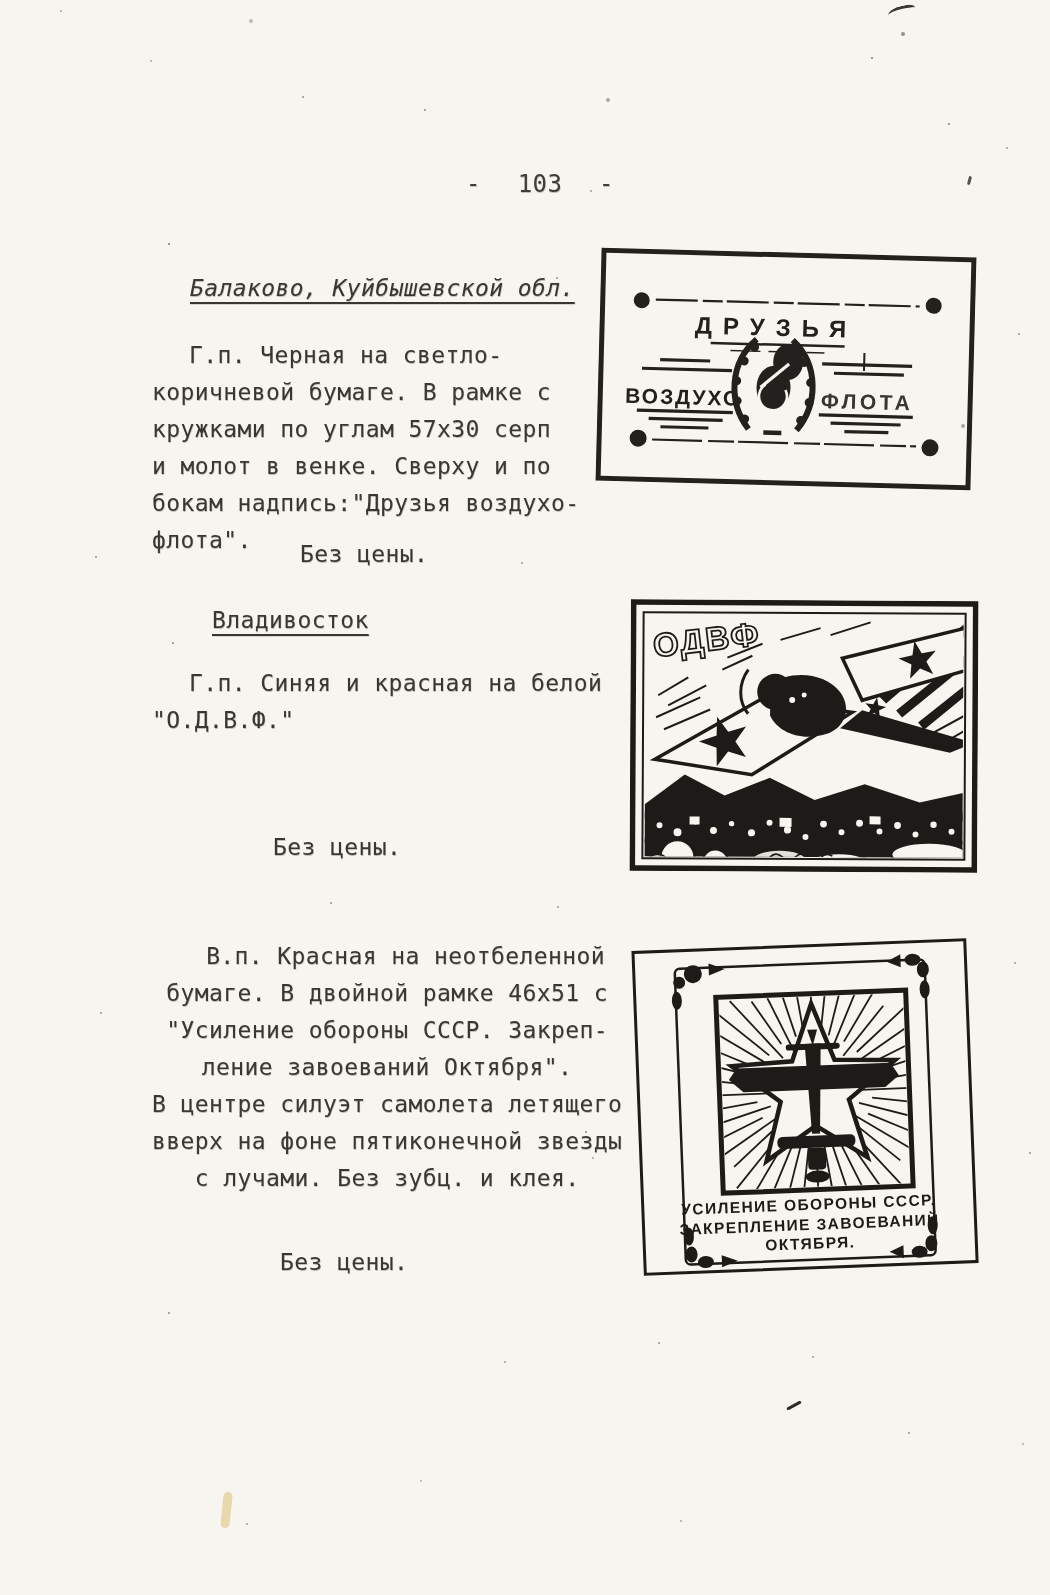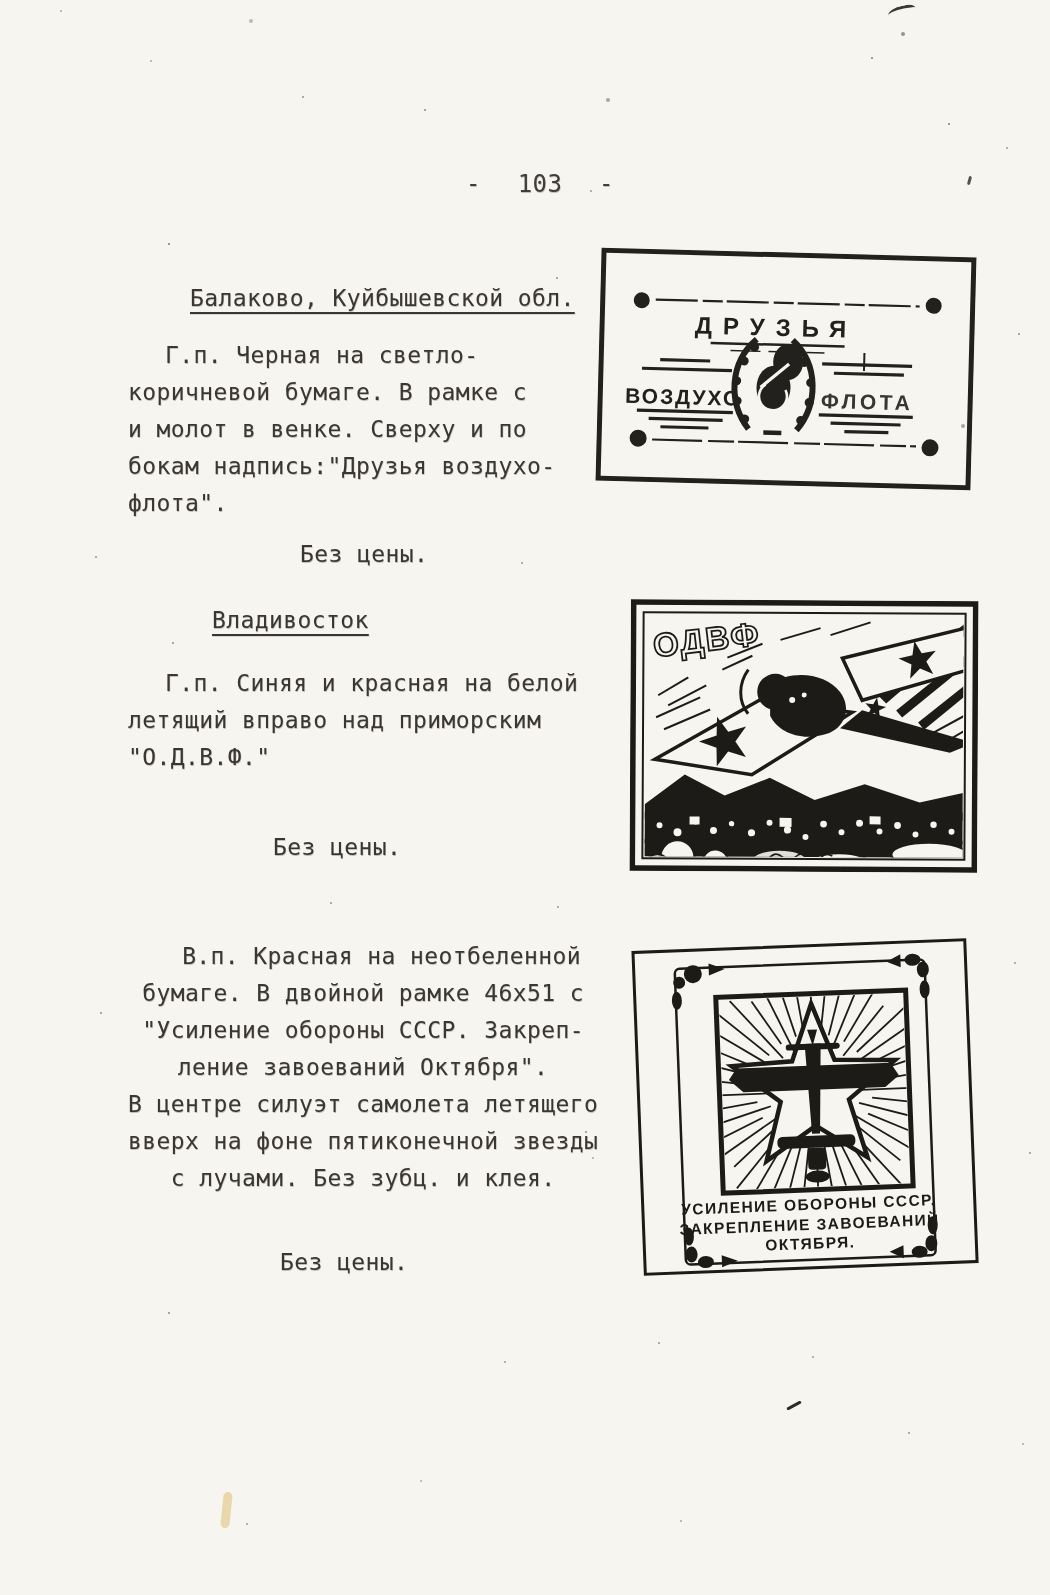--- a/index.html
+++ b/index.html
@@ -20,21 +20,21 @@
     position:absolute;top:170px;left:466px;
     font-size:24px;word-spacing:22px;color:#413e37;
   }
   .heading{
     position:absolute;
     text-decoration:underline;
     text-decoration-thickness:2px;
     text-underline-offset:6px;
     white-space:nowrap;
   }
-  .para{position:absolute;line-height:37px;white-space:nowrap;}
+  .para{position:absolute;line-height:37px;white-space:nowrap;margin-left:24px;}
   .para .ln{height:37px;}
   .para .indent{padding-left:37px;}
   .price{position:absolute;white-space:nowrap;}
   
   .stamp{position:absolute;}
   #stamp1{left:598px;top:252px;width:376px;height:234px;transform:rotate(1.5deg);}
   #stamp2{left:630px;top:600px;width:348px;height:272px;transform:rotate(.3deg);}
   #stamp3{left:634px;top:938px;width:342px;height:336px;transform:rotate(-2.2deg);}
   svg{display:block;}
   
@@ -78,34 +78,34 @@
     background:rgba(214,182,92,.45);border-radius:6px;transform:rotate(6deg);
   }
 </style>
 </head>
 <body>
 
 <div class="page">
 
   <div class="page-number tw">- 103 -</div>
 
-  <div class="heading tw" style="left:190px;top:285px;">Балаково, Куйбышевской обл.</div>
+  <div class="heading tw" style="left:190px;top:275px;font-style:italic;">Балаково, Куйбышевской обл.</div>
   <div class="para tw" style="left:128px;top:337px;">
     <div class="ln indent">Г.п. Черная на светло-</div>
     <div class="ln">коричневой бумаге. В рамке с</div>
+    <div class="ln">кружками по углам 57х30 серп</div>
     <div class="ln">и молот в венке. Сверху и по</div>
     <div class="ln">бокам надпись:"Друзья воздухо-</div>
     <div class="ln">флота".</div>
   </div>
   <div class="price tw" style="left:300px;top:541px;">Без цены.</div>
 
   <div class="heading tw" style="left:212px;top:607px;">Владивосток</div>
   <div class="para tw" style="left:128px;top:665px;">
     <div class="ln indent">Г.п. Синяя и красная на белой</div>
-    <div class="ln">летящий вправо над приморским</div>
     <div class="ln">"О.Д.В.Ф."</div>
   </div>
   <div class="price tw" style="left:273px;top:834px;">Без цены.</div>
 
   <div class="para tw" style="left:128px;top:938px;text-align:center;">
     <div class="ln indent">В.п. Красная на неотбеленной</div>
     <div class="ln">бумаге. В двойной рамке 46х51 с</div>
     <div class="ln">"Усиление обороны СССР. Закреп-</div>
     <div class="ln">ление завоеваний Октября".</div>
     <div class="ln">В центре силуэт самолета летящего</div>

